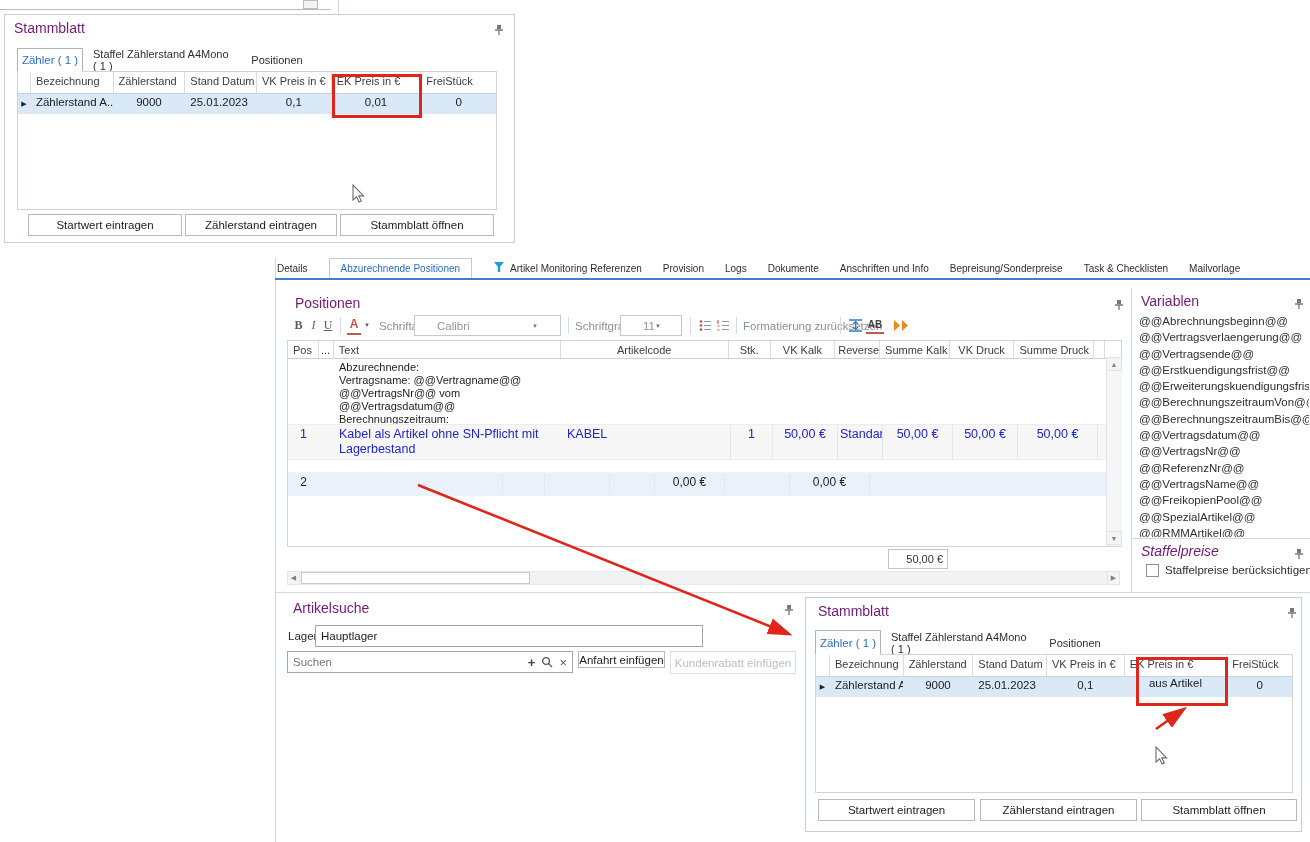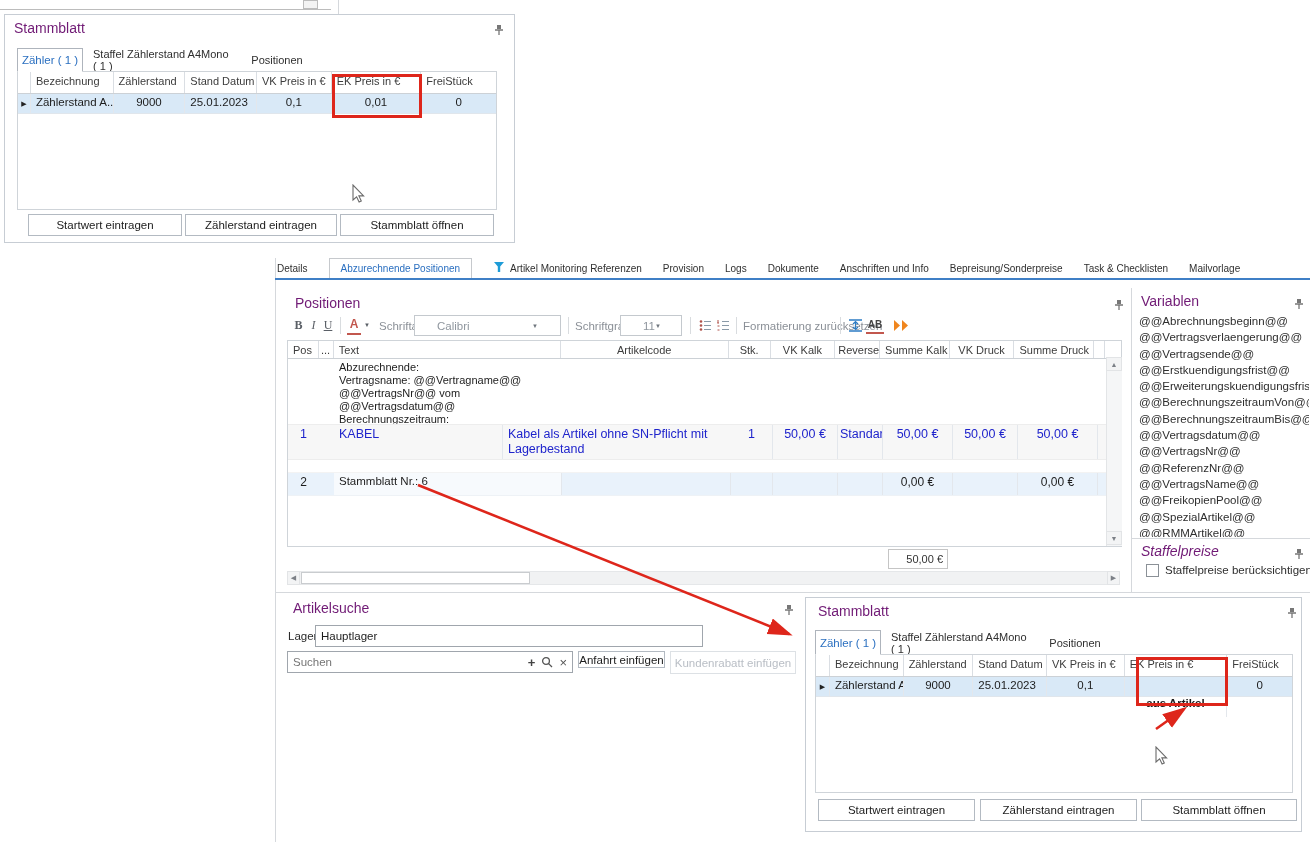--- a/index.html
+++ b/index.html
@@ -228,36 +228,35 @@
         <div>Vertragsname: @@Vertragname@@ @@VertragsNr@@ vom</div>
         <div>@@Vertragsdatum@@</div>
         <div>Berechnungszeitraum: @@BerechnungszeitraumVon@@ bis</div>
 
       </div>
     </div>
 
     <div class="g-row" style="height:34px;background:#f7f7f7;border-bottom:1px solid #ededed;color:#1f24cc;">
       <div class="g-cell r" style="width:31px;border-right:none;color:#1f24cc;font-size:12.5px;">1</div>
       <div class="g-cell" style="width:15px;border-right:none;"></div>
+      <div class="g-cell" style="width:228px;font-size:12.5px;line-height:15px;white-space:normal;border-right:none;color:#1f24cc;">Kabel als Artikel ohne SN-Pflicht mit Lagerbestand</div>
       <div class="g-cell" style="width:169px;font-size:12.5px;color:#1f24cc;">KABEL</div>
-      <div class="g-cell" style="width:228px;font-size:12.5px;line-height:15px;white-space:normal;border-right:none;color:#1f24cc;">Kabel als Artikel ohne SN-Pflicht mit Lagerbestand</div>
       <div class="g-cell r" style="width:42px;font-size:12.5px;color:#1f24cc;">1</div>
       <div class="g-cell r" style="width:65px;font-size:12.5px;color:#1f24cc;padding:2px 3px;">50,00 €</div>
       <div class="g-cell" style="width:45px;font-size:12.5px;color:#1f24cc;padding:2px 2px;">Standard</div>
       <div class="g-cell r" style="width:70px;font-size:12.5px;color:#1f24cc;">50,00 €</div>
       <div class="g-cell r" style="width:65px;font-size:12.5px;color:#1f24cc;">50,00 €</div>
       <div class="g-cell r" style="width:80px;font-size:12.5px;color:#1f24cc;">50,00 €</div>
     </div>
 
     <div class="g-row" style="height:12px;border-bottom:1px solid #f3f3f3;"></div>
 
     <div class="g-row" style="height:22px;background:#e9f2fb;border-bottom:1px solid #eef2f6;">
       <div class="g-cell r" style="width:31px;border-right:none;font-size:12px;">2</div>
       <div class="g-cell" style="width:15px;border-right:none;"></div>
-      <div class="g-cell" style="width:228px;background:#f7fafd;">Stammblatt Nr.: 6</div>
       <div class="g-cell" style="width:169px;"></div>
       <div class="g-cell" style="width:42px;"></div>
       <div class="g-cell" style="width:65px;"></div>
       <div class="g-cell" style="width:45px;"></div>
       <div class="g-cell r" style="width:70px;font-size:12px;">0,00 €</div>
       <div class="g-cell" style="width:65px;"></div>
       <div class="g-cell r" style="width:80px;font-size:12px;">0,00 €</div>
     </div>
   </div>
 
@@ -358,21 +357,21 @@
       <div class="g-hcell" style="width:78px;">VK Preis in €</div>
       <div class="g-hcell" style="width:103px;">EK Preis in €</div>
       <div class="g-hcell" style="width:65px;border-right:none;">FreiStück</div>
     </div>
     <div class="g-row sel" style="height:19px;border-bottom:1px solid #e0e6ec;">
       <div class="g-cell ind" style="width:14px;padding:0;">▶</div>
       <div class="g-cell" style="width:74px;">Zählerstand A...</div>
       <div class="g-cell r" style="width:70px;">9000</div>
       <div class="g-cell" style="width:74px;">25.01.2023</div>
       <div class="g-cell r" style="width:78px;">0,1</div>
-      <div class="g-cell r" style="width:103px;padding:20px 12px;font-weight:bold;">aus Artikel</div>
+      <div class="g-cell r" style="width:103px;padding:0 12px;">aus Artikel</div>
       <div class="g-cell r" style="width:65px;border-right:none;">0</div>
     </div>
   </div>
   <div class="btn" style="left:818px;top:799px;width:157px;">Startwert eintragen</div>
   <div class="btn" style="left:980px;top:799px;width:157px;">Zählerstand eintragen</div>
   <div class="btn" style="left:1141px;top:799px;width:156px;">Stammblatt öffnen</div>
   <div class="redbox" style="left:1136px;top:657px;width:92px;height:49px;"></div>
 
   <svg class="overlay" width="1310" height="842" viewBox="0 0 1310 842">
     <defs>

